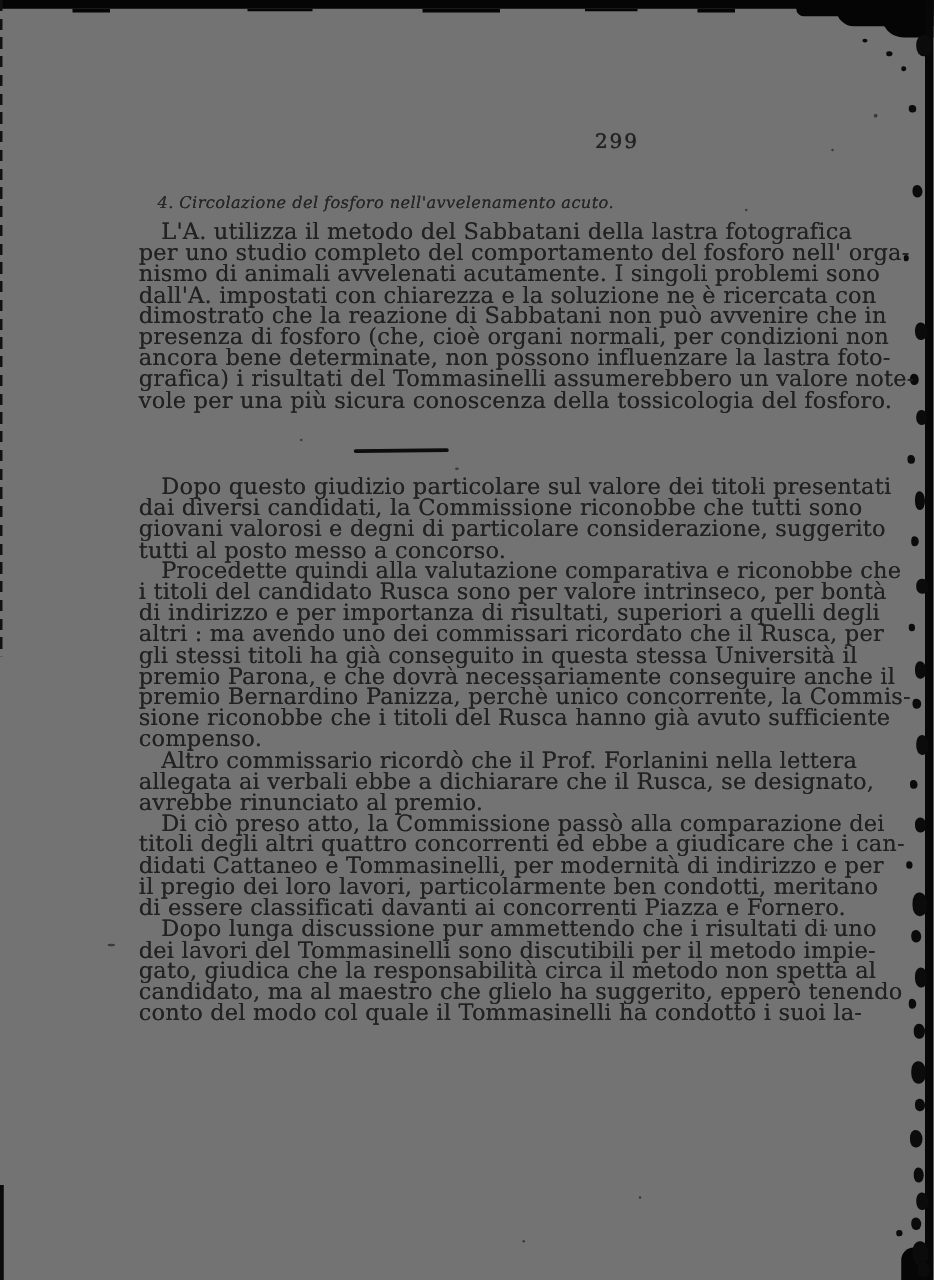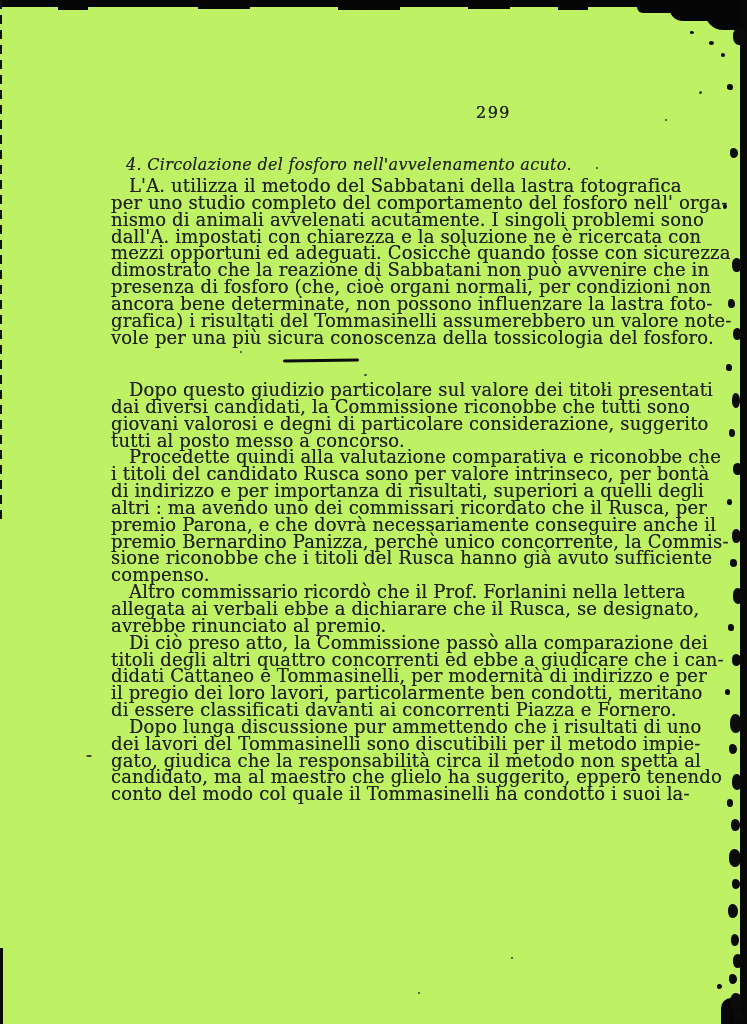--- a/index.html
+++ b/index.html
@@ -1,19 +1,19 @@
 <!DOCTYPE html>
 <html><head>
 <meta charset="utf-8">
 <style>
   html,body{margin:0;padding:0;background:#e8e8e8;}
   #page{
     position:relative;
     width:747px;height:1024px;
-    background:#bef264;
+    background:#737373;
     overflow:hidden;
     font-family:"DejaVu Serif","Liberation Serif",serif;
     color:#1c1c1c;
   }
   
   .top-band{position:absolute;left:0;top:0;width:747px;height:7px;background:#050505;}
   .notch{position:absolute;background:#050505;}
   .corner-tr-1{position:absolute;right:0;top:0;width:110px;height:13px;background:#050505;border-bottom-left-radius:6px;}
   .corner-tr-2{position:absolute;right:0;top:0;width:78px;height:21px;background:#050505;border-bottom-left-radius:14px;}
   .corner-tr-3{position:absolute;right:0;top:0;width:42px;height:30px;background:#050505;border-bottom-left-radius:18px;}
@@ -25,21 +25,21 @@
   .blob{position:absolute;background:#0b0b0b;border-radius:45% 55% 50% 48%;}
   .dot{position:absolute;background:#3a3a3a;border-radius:50%;}
   
   .page-number{
     position:absolute;left:476px;top:103px;width:40px;
     font-size:16px;letter-spacing:1.5px;color:#222;
     text-shadow:0 0 0.6px rgba(0,0,0,.8);
   }
   .heading{
     position:absolute;left:126px;top:155px;width:470px;
-    font-style:italic;font-size:16px;color:#262626;
+    font-style:italic;font-size:13px;color:#262626;
     letter-spacing:.3px;
     text-shadow:0 0 .5px rgba(0,0,0,.6);
   }
   .text-col{
     position:absolute;width:478px;left:111px;
     font-size:18px;letter-spacing:.15px;color:#212121;
     text-shadow:0 0 .5px rgba(0,0,0,.55);
   }
   #section-0{top:178px;}
   #section-1{top:382px;}
@@ -124,39 +124,39 @@
 
   <div class="page-number">299</div>
 
   <div class="heading">4. Circolazione del fosforo nell'avvelenamento acuto.</div>
 
   <div id="section-0" class="text-col">
       <div class="line indent">L'A. utilizza il metodo del Sabbatani della lastra fotografica</div>
       <div class="line">per uno studio completo del comportamento del fosforo nell' orga-</div>
       <div class="line">nismo di animali avvelenati acutamente. I singoli problemi sono</div>
       <div class="line">dall'A. impostati con chiarezza e la soluzione ne è ricercata con</div>
-      <div class="line">mezzi opportuni ed adeguati. Cosicchè quando fosse con sicurezza</div>
       <div class="line">dimostrato che la reazione di Sabbatani non può avvenire che in</div>
       <div class="line">presenza di fosforo (che, cioè organi normali, per condizioni non</div>
       <div class="line">ancora bene determinate, non possono influenzare la lastra foto-</div>
       <div class="line">grafica) i risultati del Tommasinelli assumerebbero un valore note-</div>
       <div class="line last">vole per una più sicura conoscenza della tossicologia del fosforo.</div>
     </div>
 
   <div class="divider"></div>
 
   <div id="section-1" class="text-col">
       <div class="line indent">Dopo questo giudizio particolare sul valore dei titoli presentati</div>
       <div class="line">dai diversi candidati, la Commissione riconobbe che tutti sono</div>
       <div class="line">giovani valorosi e degni di particolare considerazione, suggerito</div>
       <div class="line last">tutti al posto messo a concorso.</div>
       <div class="line indent">Procedette quindi alla valutazione comparativa e riconobbe che</div>
       <div class="line">i titoli del candidato Rusca sono per valore intrinseco, per bontà</div>
       <div class="line">di indirizzo e per importanza di risultati, superiori a quelli degli</div>
       <div class="line">altri : ma avendo uno dei commissari ricordato che il Rusca, per</div>
+      <div class="line">gli stessi titoli ha già conseguito in questa stessa Università il</div>
       <div class="line">premio Parona, e che dovrà necessariamente conseguire anche il</div>
       <div class="line">premio Bernardino Panizza, perchè unico concorrente, la Commis-</div>
       <div class="line">sione riconobbe che i titoli del Rusca hanno già avuto sufficiente</div>
       <div class="line last">compenso.</div>
       <div class="line indent">Altro commissario ricordò che il Prof. Forlanini nella lettera</div>
       <div class="line">allegata ai verbali ebbe a dichiarare che il Rusca, se designato,</div>
       <div class="line last">avrebbe rinunciato al premio.</div>
       <div class="line indent">Di ciò preso atto, la Commissione passò alla comparazione dei</div>
       <div class="line">titoli degli altri quattro concorrenti ed ebbe a giudicare che i can-</div>
       <div class="line">didati Cattaneo e Tommasinelli, per modernità di indirizzo e per</div>

